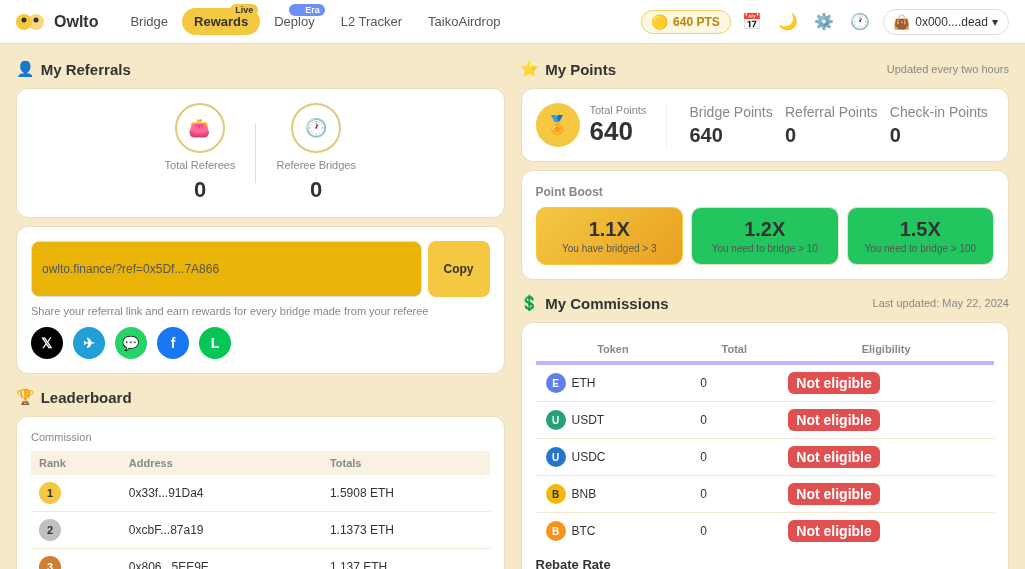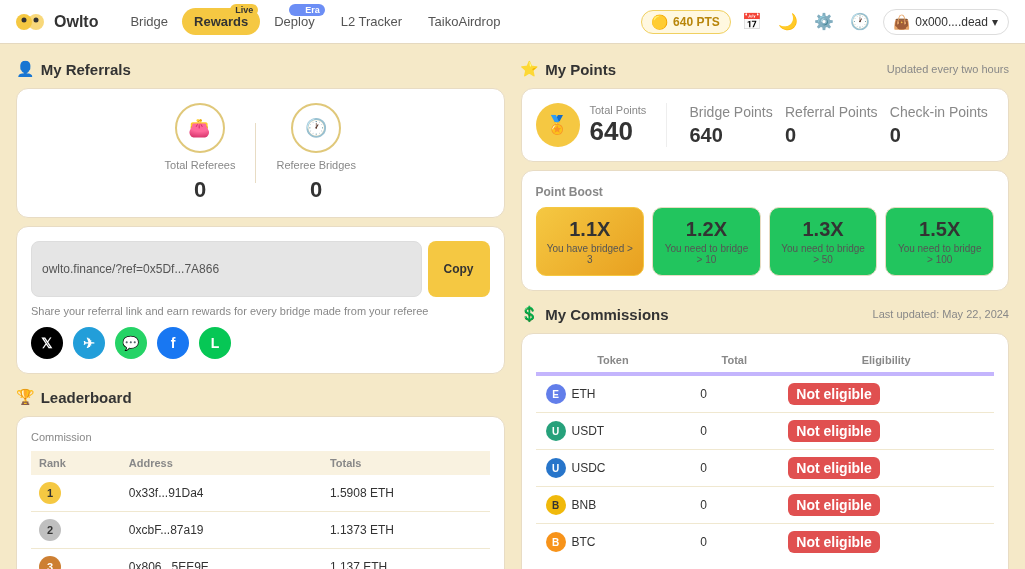--- a/index.html
+++ b/index.html
@@ -195,21 +195,21 @@
       gap: 6px;
       margin-bottom: 8px;
     }
     .referral-input {
       flex: 1;
       border: 1px solid #ddd;
       border-radius: 8px;
       padding: 20px 10px;
       font-size: 12px;
       color: #555;
-      background: #e5e5e5;
+      background: #eab308;
     }
     .copy-btn {
       background: #f5c842;
       border: none;
       border-radius: 8px;
       padding: 6px 16px;
       font-size: 12px;
       font-weight: 600;
       cursor: pointer;
       color: #333;
@@ -616,24 +616,20 @@
       <div class="boost-cards" id="boost-cards-container">
           <div class="boost-card active">
     <div class="boost-multiplier">1.1X</div>
     <div class="boost-desc">You have bridged &gt; 3</div>
   </div>
           <div class="boost-card inactive">
     <div class="boost-multiplier">1.2X</div>
     <div class="boost-desc">You need to bridge &gt; 10</div>
   </div>
           <div class="boost-card inactive">
-    <div class="boost-multiplier">1.3X</div>
-    <div class="boost-desc">You need to bridge &gt; 50</div>
-  </div>
-          <div class="boost-card inactive">
     <div class="boost-multiplier">1.5X</div>
     <div class="boost-desc">You need to bridge &gt; 100</div>
   </div>
         </div>
     </div>
 
     <div class="right-section-header" style="margin-top:14px">
       <div class="section-title" style="margin-bottom:0">
         <span>💲</span>
         <span>My Commissions</span>

